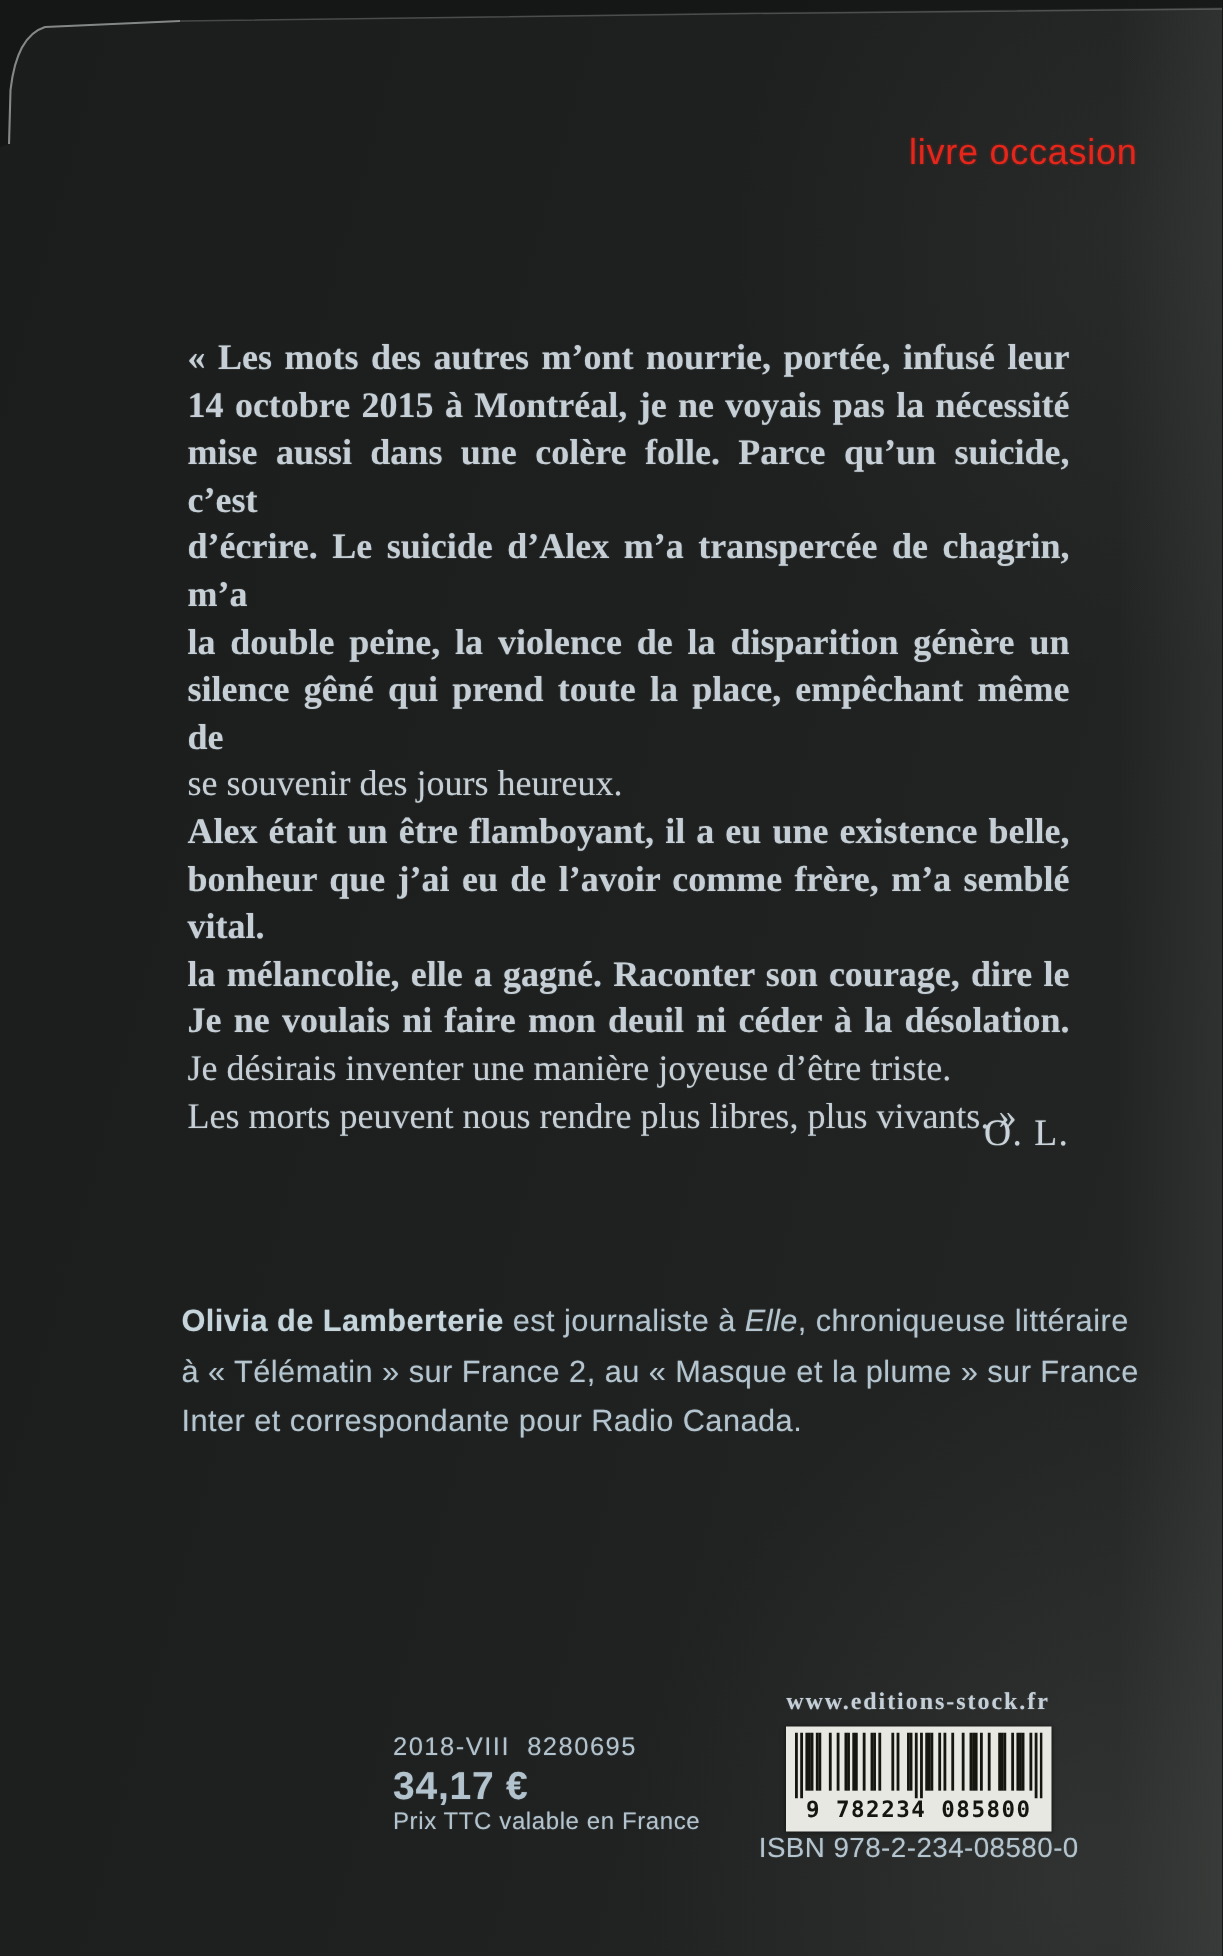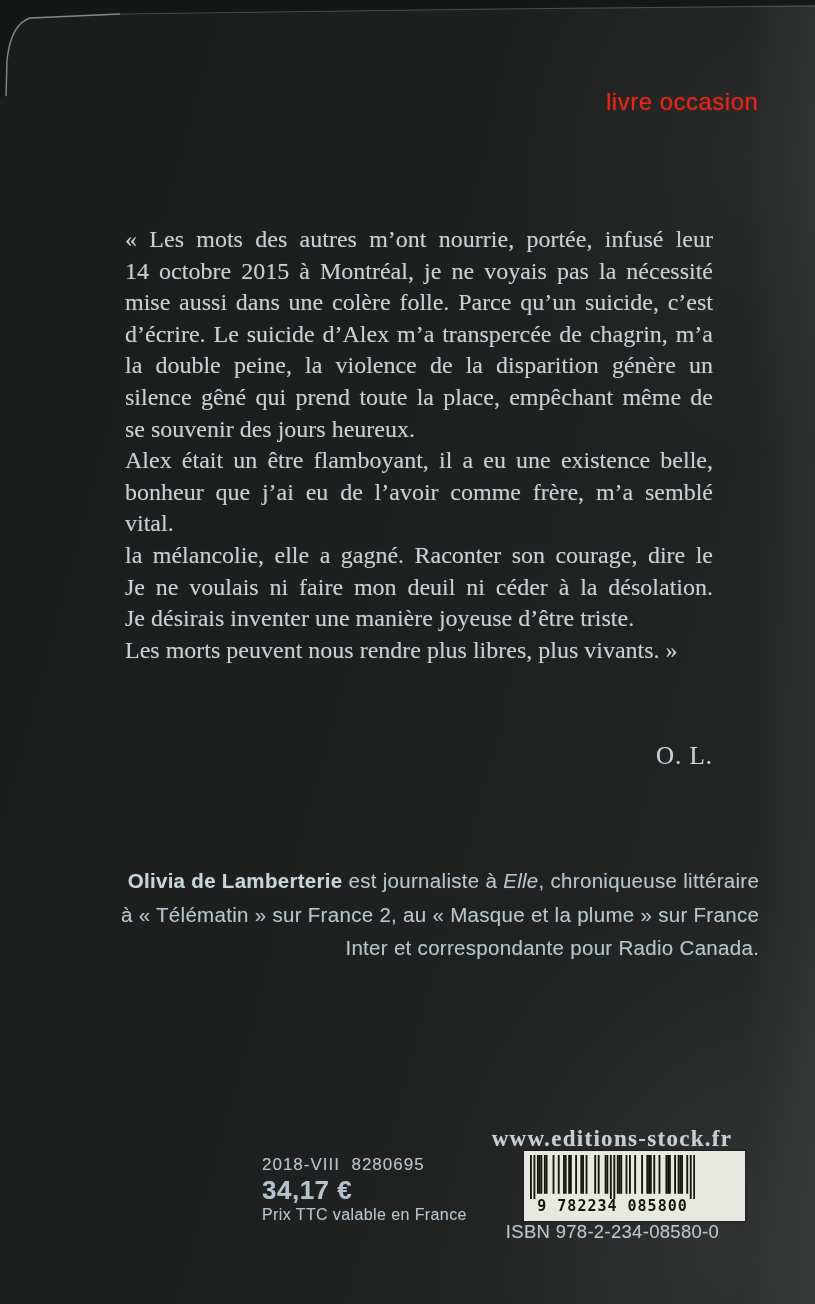--- a/index.html
+++ b/index.html
@@ -26,60 +26,59 @@
     white-space:nowrap;
   }
   .quote{
     position:absolute;left:125px;top:224px;width:588px;
     font-family:"Liberation Serif", serif;
     font-size:24px;line-height:31.6px;
     color:#c5cfd5;
     text-shadow:0 0 1px rgba(197,207,213,0.4);
   }
   .quote .line{white-space:nowrap;}
-  .quote .line.j{white-space:normal;text-align:justify;text-align-last:justify;}
+  .quote .line.j{white-space:normal;text-align:justify;text-align-last:justify;font-weight:bold;}
   .signature{
     position:absolute;left:125px;top:742px;width:588px;
     text-align:right;
     font-family:"Liberation Serif", serif;
     font-size:25px;letter-spacing:1px;
     color:#c9d3d9;
     text-shadow:0 0 1px rgba(197,207,213,0.4);
   }
   .bio{
     position:absolute;left:121px;top:864px;
     font-size:20.5px;line-height:33.5px;letter-spacing:0.3px;
     color:#b4c5cf;
     text-shadow:0 0 1px rgba(180,197,207,0.35);
   }
-  .bio .bline{white-space:nowrap;text-align:right;}
+  .bio .bline{white-space:nowrap;}
   .bio .bold{font-weight:bold;color:#c6d4dc;}
   .bio .ital{font-style:italic;}
   .pricing{
     position:absolute;left:262px;top:1155px;width:250px;
     color:#b3c3cd;
     text-shadow:0 0 1px rgba(179,195,205,0.35);
   }
   .pricing .ref{font-size:17px;line-height:20px;letter-spacing:1px;white-space:pre;}
   .pricing .price{font-size:26px;line-height:29px;font-weight:bold;letter-spacing:0.5px;margin-top:1px;}
   .pricing .note{font-size:16px;line-height:20px;letter-spacing:0.4px;}
   .website{
     position:absolute;left:478px;top:1126px;width:268px;
     text-align:center;
     font-family:"Liberation Serif", serif;
-    font-weight:bold;font-size:23px;letter-spacing:1.3px;
+    font-weight:bold;font-size:16px;letter-spacing:1.3px;
     color:#c4cfd7;
     text-shadow:0 0 1px rgba(196,207,215,0.4);
     white-space:nowrap;
   }
   .barcode-box{
     position:absolute;left:524px;top:1151px;width:177px;height:70px;
     background:#e7e8e1;
     box-shadow:0 0 3px rgba(0,0,0,0.6);
-    padding-left:44px;
   }
   .barcode-box svg{position:absolute;left:6px;top:4px;}
   .barcode-digits{
     position:absolute;left:0;top:46px;width:177px;
     text-align:center;
     font-family:"DejaVu Sans Mono", monospace;
     font-weight:bold;font-size:15px;letter-spacing:1px;
     color:#15160f;white-space:nowrap;
   }
   .isbn{

